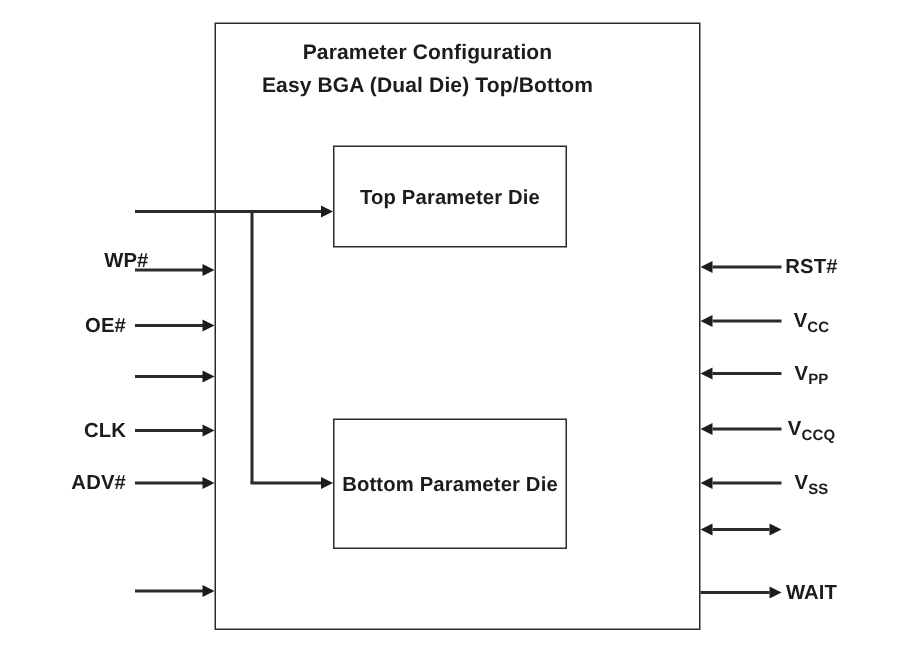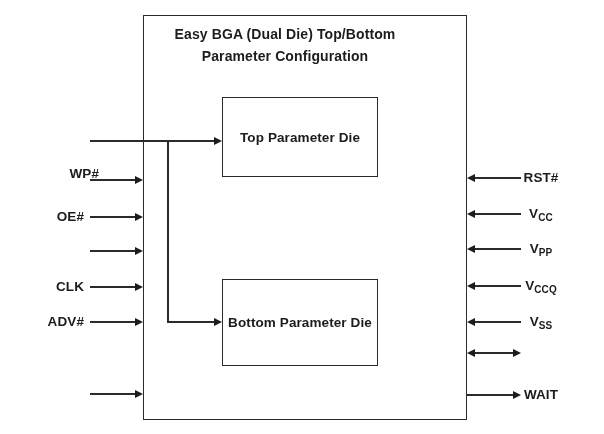--- a/index.html
+++ b/index.html
@@ -81,25 +81,25 @@
   }
 </style>
 </head>
 <body>
 
 <div id="canvas">
 
   <div class="box main-box" style="left:143px; top:15px; width:324px; height:405px;"></div>
 
   <div class="title" style="left:165px; top:23px; width:240px;">
+    <div>Parameter Configuration</div>
     <div>Easy BGA (Dual Die) Top/Bottom</div>
-    <div>Parameter Configuration</div>
   </div>
 
-  <div class="box die-box" style="left:222px; top:97px; width:156px; height:80px;">
+  <div class="box die-box" style="left:222px; top:97px; width:156px; height:68px;">
     <span class="die-label">Top Parameter Die</span>
   </div>
   <div class="box die-box" style="left:222px; top:279px; width:156px; height:87px;">
     <span class="die-label">Bottom Parameter Die</span>
   </div>
 
   <div class="sig-label sig-left" style="top:164px;margin-left:15px;">WP#</div>
   <div class="sig-label sig-left" style="top:207px;">OE#</div>
   <div class="sig-label sig-left" style="top:277px;">CLK</div>
   <div class="sig-label sig-left" style="top:312px;">ADV#</div>

